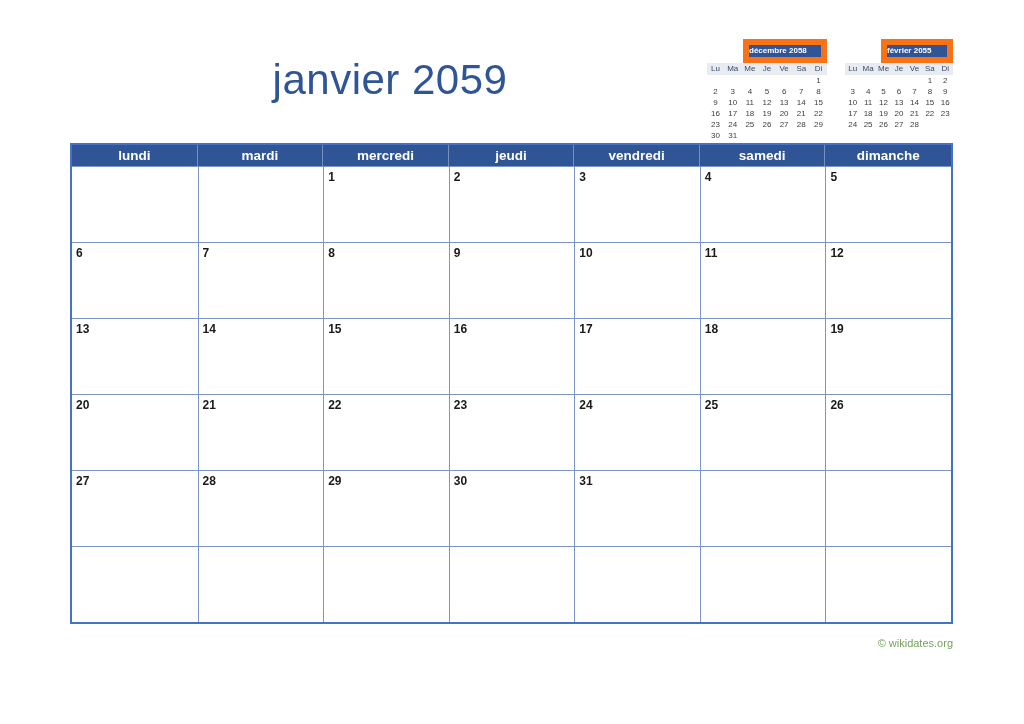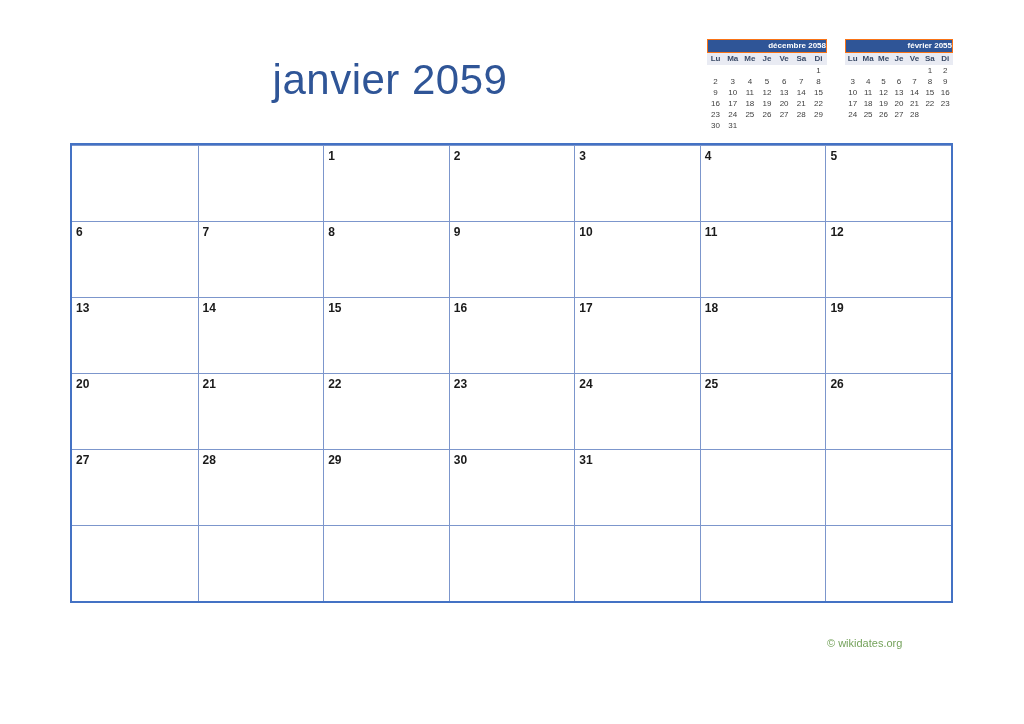--- a/index.html
+++ b/index.html
@@ -37,31 +37,32 @@
     font-size: 8px;
     line-height: 11px;
   }
   .mini-cal-1 { left: 707px; width: 120px; }
   .mini-cal-2 { left: 845px; width: 108px; }
   .mini-title {
     background: var(--header-blue, #2F5597);
     color: #ffffff;
     font-weight: bold;
     font-size: 8px;
-    text-align: right;
+    text-align: left;
     height: 12px;
     line-height: 12px;
-    border: 1px solid #f97316;
+    border: 6px solid #f97316;
+    margin-left: 36px;
   }
   .mini-day-row {
     display: grid;
     grid-template-columns: repeat(7, 1fr);
     background: var(--mini-dayrow-bg, #E9EBF3);
     color: var(--mini-dayrow-text, #3A4A66);
-    font-weight: bold;
+    font-weight: normal;
     height: 12px;
     line-height: 12px;
     text-align: center;
   }
   .mini-week {
     display: grid;
     grid-template-columns: repeat(7, 1fr);
     height: 11px;
     line-height: 11px;
     text-align: center;
@@ -110,21 +111,21 @@
     font-weight: bold;
     color: var(--date-number-text, #1A1A1A);
   }
 
   
   .footer {
     position: absolute;
     left: 827px;
     top: 637px;
     width: 126px;
-    text-align: left;
+    text-align: right;
     font-size: 11px;
     color: var(--footer-text, #74A25B);
   }
 </style>
 </head>
 <body>
 
 <div class="page">
 
   <h1 class="title">janvier 2059</h1>
@@ -252,20 +253,29 @@
           <span>26</span>
           <span>27</span>
           <span>28</span>
           <span></span>
           <span></span>
         </div>
       </div>
   </div>
 
   <div class="main-cal">
+    <div class="main-header" id="main-header">
+        <div class="main-header-cell">lundi</div>
+        <div class="main-header-cell">mardi</div>
+        <div class="main-header-cell">mercredi</div>
+        <div class="main-header-cell">jeudi</div>
+        <div class="main-header-cell">vendredi</div>
+        <div class="main-header-cell">samedi</div>
+        <div class="main-header-cell">dimanche</div>
+      </div>
     <div class="main-body" id="main-body">
         <div class="day-cell"></div>
         <div class="day-cell"></div>
         <div class="day-cell"><span class="day-num">1</span></div>
         <div class="day-cell"><span class="day-num">2</span></div>
         <div class="day-cell"><span class="day-num">3</span></div>
         <div class="day-cell"><span class="day-num">4</span></div>
         <div class="day-cell"><span class="day-num">5</span></div>
         <div class="day-cell"><span class="day-num">6</span></div>
         <div class="day-cell"><span class="day-num">7</span></div>

